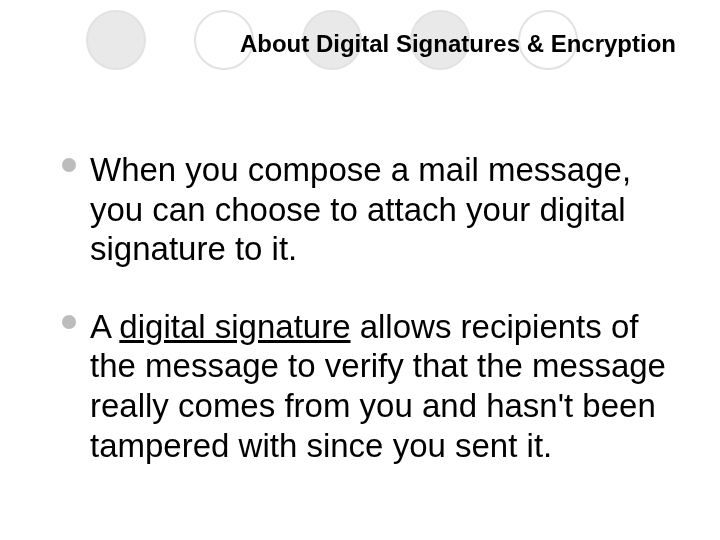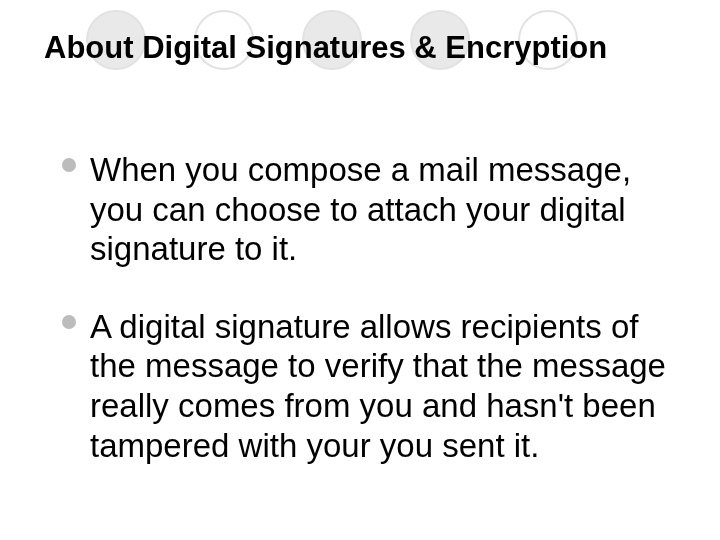--- a/index.html
+++ b/index.html
@@ -31,23 +31,24 @@
   .c1 { left: 86px;  background: #e9e9e9; border: 2px solid #e2e2e2; }
   .c2 { left: 194px; background: #ffffff; border: 2px solid #e2e2e2; }
   .c3 { left: 302px; background: #e9e9e9; border: 2px solid #e2e2e2; }
   .c4 { left: 410px; background: #e9e9e9; border: 2px solid #e2e2e2; }
   .c5 { left: 518px; background: #ffffff; border: 2px solid #e2e2e2; }
   .title {
     position: absolute;
     top: 30px;
     left: 44px;
     right: 44px;
-    font-size: 31px;
+    font-size: 24px;
     font-weight: bold;
     letter-spacing: 0px;
+    text-align: right;
   }
   .body {
     position: absolute;
     top: 150px;
     left: 62px;
     right: 52px;
   }
   .item {
     position: relative;
     padding-left: 28px;
@@ -58,20 +59,21 @@
   .dot {
     position: absolute;
     left: 0;
     top: 8px;
     width: 14px;
     height: 14px;
     border-radius: 50%;
     background: #bcbcbc;
   }
   .underline {
+    text-decoration: underline;
   }
 </style>
 </head>
 <body>
 
 <div class="circles">
   <div class="circle c1"></div>
   <div class="circle c2"></div>
   <div class="circle c3"></div>
   <div class="circle c4"></div>
@@ -82,16 +84,16 @@
 
 <div class="body">
 
   <div class="item">
     <span class="dot"></span>
     <span>When you compose a mail message, you can choose to attach your digital signature to it.</span>
   </div>
 
   <div class="item">
     <span class="dot"></span>
-    <span>A </span><span class="underline">digital signature</span><span> allows recipients of the message to verify that the message really comes from you and hasn't been tampered with your you sent it.</span>
+    <span>A </span><span class="underline">digital signature</span><span> allows recipients of the message to verify that the message really comes from you and hasn't been tampered with since you sent it.</span>
   </div>
 
 </div>
 
 </body></html>

